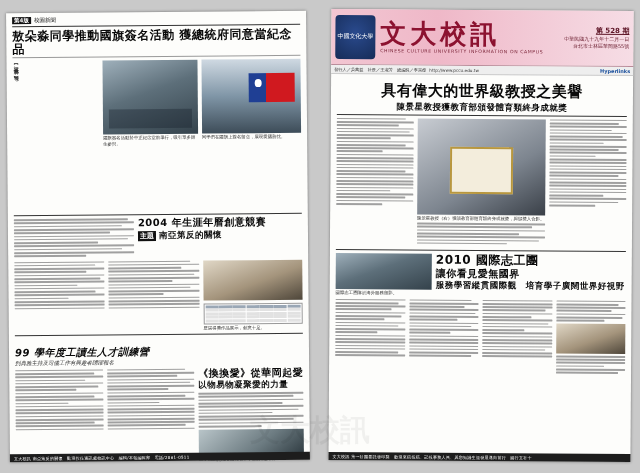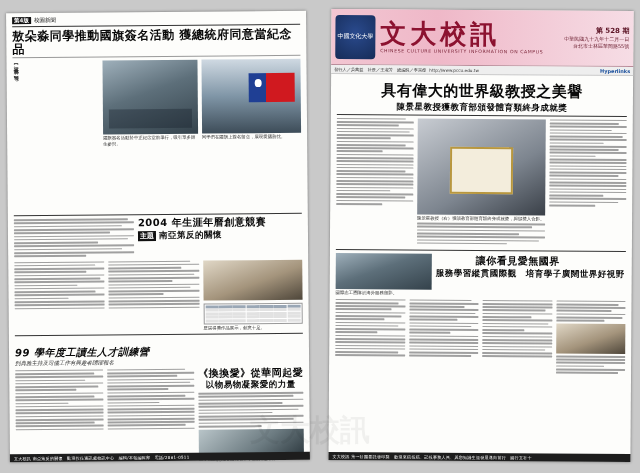--- a/index.html
+++ b/index.html
@@ -37,21 +37,21 @@
         background:linear-gradient(90deg,#1f3f94 0%,#1f3f94 38%,#d0191f 38%,#d0191f 100%);}
   .flag:after{content:"";position:absolute;left:12%;top:22%;width:16%;height:28%;border-radius:50%;
         background:#fff;box-shadow:0 0 0 1px #1f3f94;}
   .box-logo{display:inline-block;background:#111;color:#fff;font-size:7px;padding:0 2px;font-weight:bold;}
   
   .masthead{background:linear-gradient(90deg,#f2c6d2 0%,#efb8c8 35%,#f6dde5 100%);padding:3px 4px;display:flex;align-items:center;gap:5px;height:56px;box-sizing:border-box;border-bottom:1px solid #b98b99;}
   .crest{width:40px;height:44px;background:radial-gradient(circle at 50% 40%,#2a4a8d,#162c58);border-radius:4px;display:flex;align-items:center;justify-content:center;color:#fff;font-size:6px;text-align:center;line-height:1.1;flex:0 0 auto;}
   .mh-title{font-size:26px;font-weight:bold;color:#8c1230;letter-spacing:4px;line-height:1;}
   .mh-en{font-size:4.6px;color:#7a2438;letter-spacing:.6px;margin-top:2px;}
   .mh-right{margin-left:auto;text-align:right;font-size:5px;color:#6d2032;line-height:1.4;}
-  .mh-issue{font-size:7px;font-weight:bold;color:#5d1526;}
+  .mh-issue{font-size:7px;font-weight:bold;color:#5d1526;text-decoration:underline;}
   .infobar{display:flex;gap:3px;font-size:4.2px;color:#333;background:#eee;padding:1px 3px;border-bottom:1px solid #ccc;align-items:center;}
   .hyper{margin-left:auto;color:#1a4f9c;font-weight:bold;font-size:5px;}
   .cal{display:grid;grid-template-columns:repeat(7,1fr);gap:.5px;background:#fff;border:1px solid #999;padding:1px;}
   .cal div{height:3px;background:#e2e2e2;}
   .cal div.hd{background:#9aa7b5;}
   .award-frame{position:absolute;left:50%;top:30%;transform:translateX(-50%);width:46%;height:44%;background:#f3eddc;border:2px solid #b8973f;}
   .footer{position:absolute;left:0;right:0;bottom:0;background:#1d1d1d;color:#fff;font-size:4px;padding:1.5px 4px;box-sizing:border-box;letter-spacing:.3px;}
   .wm{position:absolute;font-size:30px;color:rgba(0,0,0,.05);font-weight:bold;pointer-events:none;}
 </style>
 </head>
@@ -237,21 +237,21 @@
         <div class="ln s85"></div>
           <div class="ln"></div>
           <div class="ln s75"></div>
           <div class="ln"></div>
         <div class="ln"></div>
           <div class="ln s90"></div>
           <div class="ln s65"></div>
       </div>
       <div class="col" style="flex:1.2;">
         <div class="headline hl-m" style="text-align:right;">《換換愛》從華岡起愛</div>
-        <div class="headline hl-s" style="text-align:center;margin-top:2px;">以物易物凝聚愛的力量</div>
+        <div class="headline hl-s" style="text-align:left;margin-top:2px;">以物易物凝聚愛的力量</div>
         <div class="body-text" style="margin-top:3px;">
           <div class="ln"></div>
             <div class="ln s90"></div>
             <div class="ln"></div>
             <div class="ln s80"></div>
           <div class="ln"></div>
             <div class="ln s95"></div>
             <div class="ln s70"></div>
             <div class="ln"></div>
           <div class="ln s90"></div>
@@ -368,21 +368,22 @@
     </div>
 
     <div class="rule" style="margin-top:4px;"></div>
 
     <div style="display:flex;gap:4px;margin-top:3px;align-items:flex-start;">
       <div style="flex:0 0 96px;">
         <div class="photo ph1" style="height:36px;"></div>
         <div class="cap">國際志工團隊於海外服務留影。</div>
       </div>
       <div style="flex:1;">
-        <div class="headline hl-m" style="margin-top:2px;margin-left:40px;">讓你看見愛無國界</div>
+        <div class="headline hl-l">2010 國際志工團</div>
+        <div class="headline hl-m" style="margin-top:2px;">讓你看見愛無國界</div>
         <div class="headline hl-s" style="margin-top:2px;">服務學習縱貫國際觀　培育學子廣闊世界好視野</div>
       </div>
     </div>
 
     <div class="cols" style="margin-top:3px;">
       <div class="col body-text">
         <div class="ln"></div>
           <div class="ln s90"></div>
           <div class="ln"></div>
           <div class="ln s80"></div>

